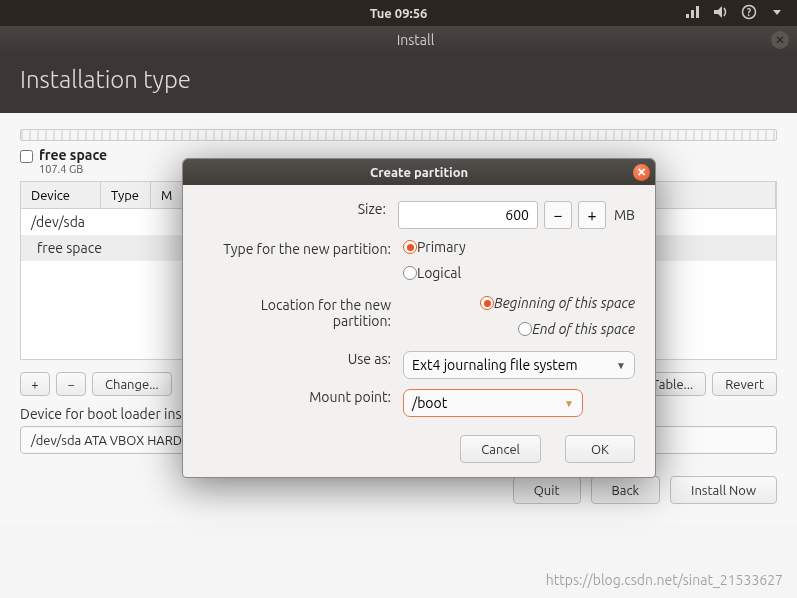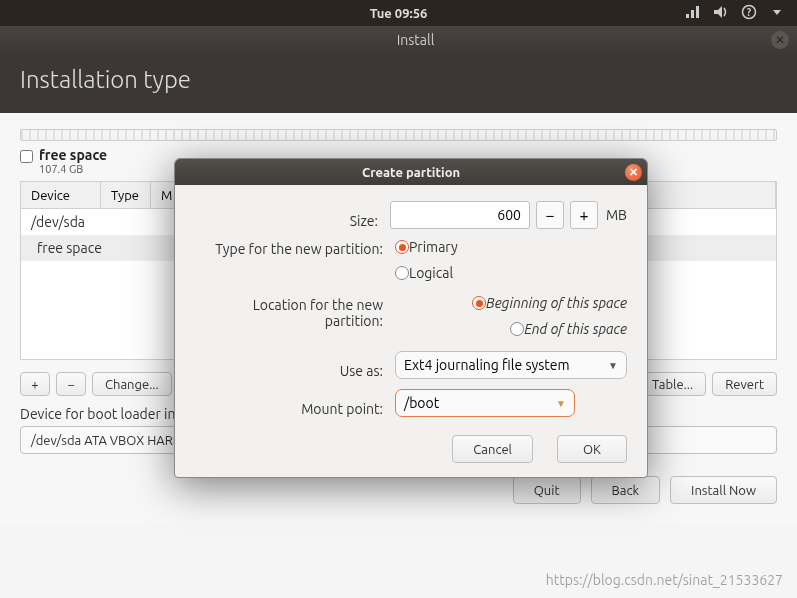--- a/index.html
+++ b/index.html
@@ -35,25 +35,25 @@
 .spacer { flex: 1; }
 .btn { background: linear-gradient(#fafafa, #ececec); border: 1px solid #c0c0c0; border-radius: 4px; padding: 4px 12px; font-size: 13px; color: #333; cursor: pointer; }
 .btn.sq { width: 30px; padding: 4px 0; text-align: center; }
 .btn.primary { padding: 6px 20px; }
 
 .label13 { font-size: 14px; color: #333; margin-top: 10px; }
 .selectrow { margin-top: 4px; }
 .select { width: 100%; background: #fafafa; border: 1px solid #c0c0c0; border-radius: 4px; padding: 6px 10px; font-size: 13px; color: #333; }
 
 .footer { display: flex; justify-content: flex-end; gap: 10px; margin-top: 22px; }
-.modal { position: absolute; left: 174px; top: 158px; width: 474px; background: #f2f1f0; border: 1px solid #888; border-radius: 6px 6px 4px 4px; box-shadow: 0 8px 40px rgba(0,0,0,.5); overflow: hidden; }
+.modal { position: absolute; left: 182px; top: 158px; width: 474px; background: #f2f1f0; border: 1px solid #888; border-radius: 6px 6px 4px 4px; box-shadow: 0 8px 40px rgba(0,0,0,.5); overflow: hidden; }
 .modal-title { height: 26px; background: linear-gradient(#52504c, #403c38); color: #eee; display: flex; align-items: center; justify-content: center; font-size: 13px; font-weight: 600; position: relative; }
 .modal-title .xbtn { position: absolute; right: 5px; width: 17px; height: 17px; border-radius: 50%; background: radial-gradient(circle at 35% 30%, #f5906b, #e95420); display: flex; align-items: center; justify-content: center; color: #fff; font-size: 11px; }
 .modal-body { padding: 16px 20px 14px; }
-.form-row { display: flex; align-items: flex-end; margin-bottom: 10px; }
+.form-row { display: flex; align-items: flex-start; margin-bottom: 10px; }
 .form-lbl { width: 200px; text-align: right; padding-right: 12px; font-size: 14px; color: #333; }
 .form-ctl { flex: 1; display: flex; align-items: center; gap: 6px; }
 .numinput { width: 140px; border: 1px solid #c0c0c0; border-radius: 3px; padding: 5px 8px; text-align: right; font-size: 14px; }
 .stepbtn { width: 28px; height: 28px; border: 1px solid #c0c0c0; background: #fafafa; border-radius: 3px; font-size: 16px; display: flex; align-items: center; justify-content: center; }
 .unit { font-size: 14px; color: #333; margin-left: 2px; }
 .radio-row { display: flex; align-items: center; margin-bottom: 4px; }
 .radio { width: 14px; height: 14px; border: 1px solid #888; border-radius: 50%; display: inline-flex; align-items: center; justify-content: center; background: #fff; }
 .radio.checked { border-color: #e95420; }
 .radio.checked::after { content: ""; width: 7px; height: 7px; border-radius: 50%; background: #e95420; }
 .radio-lbl { font-size: 14px; color: #333; }

